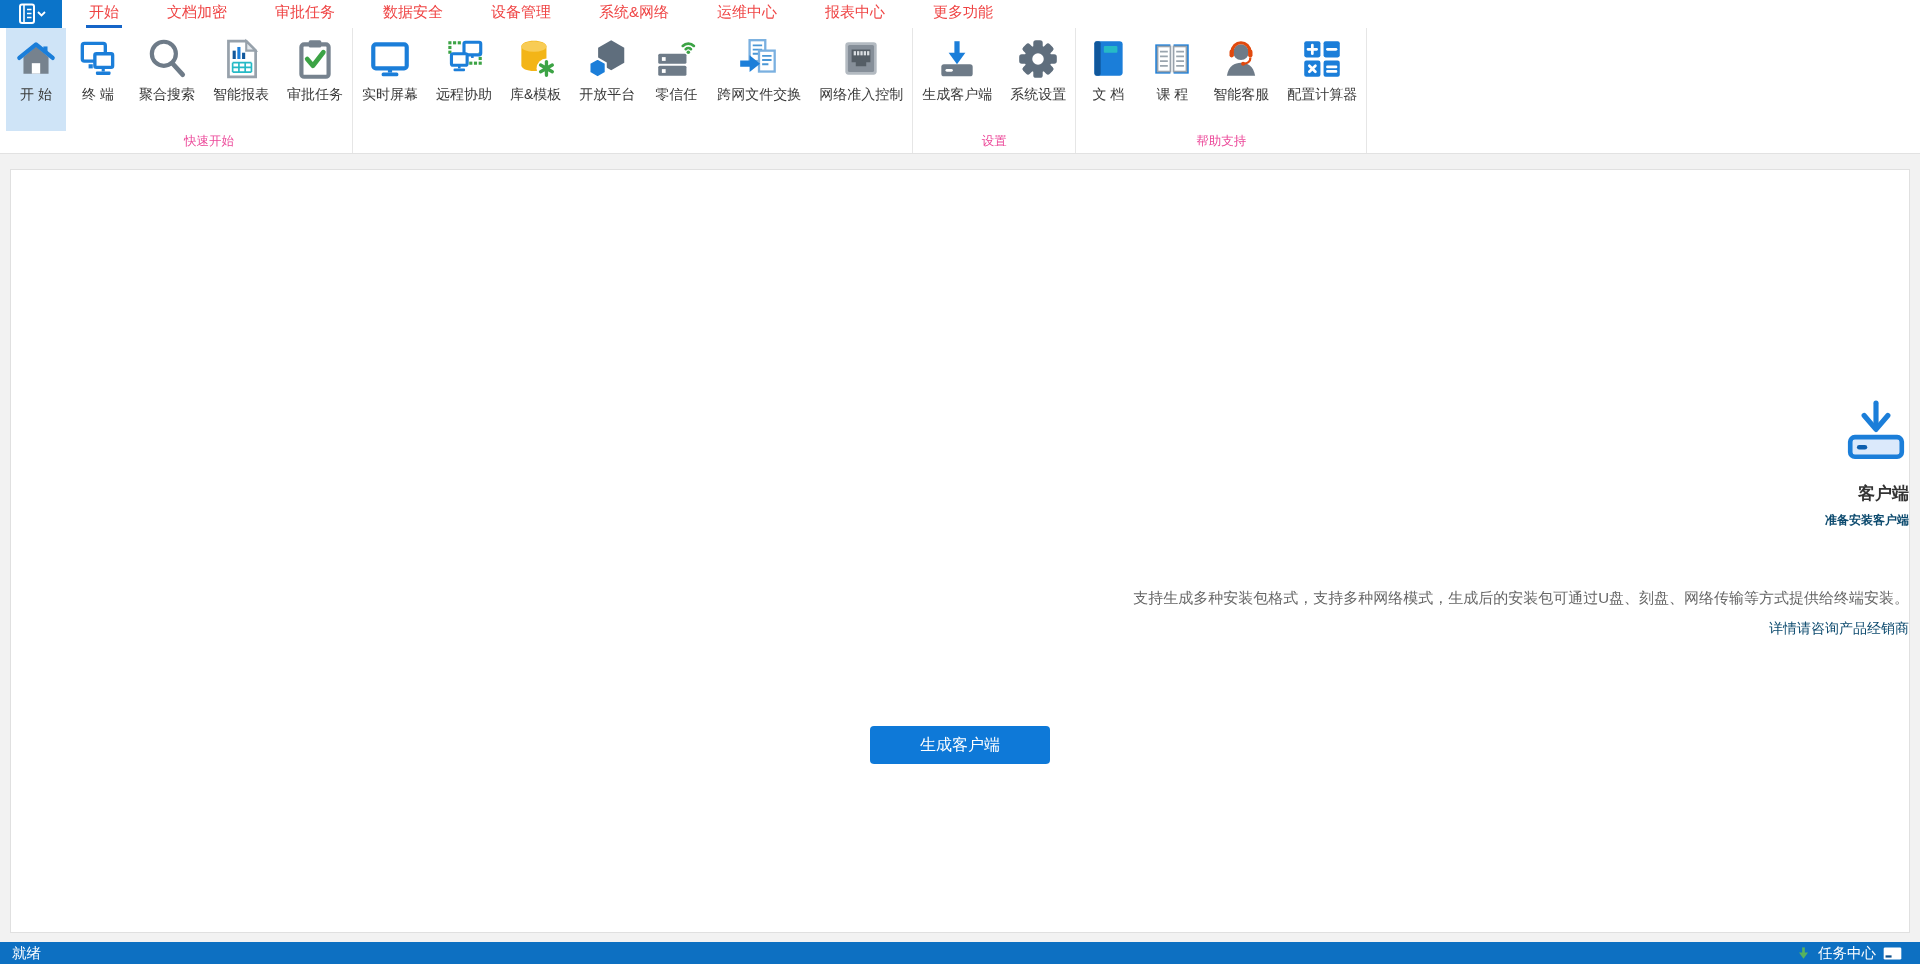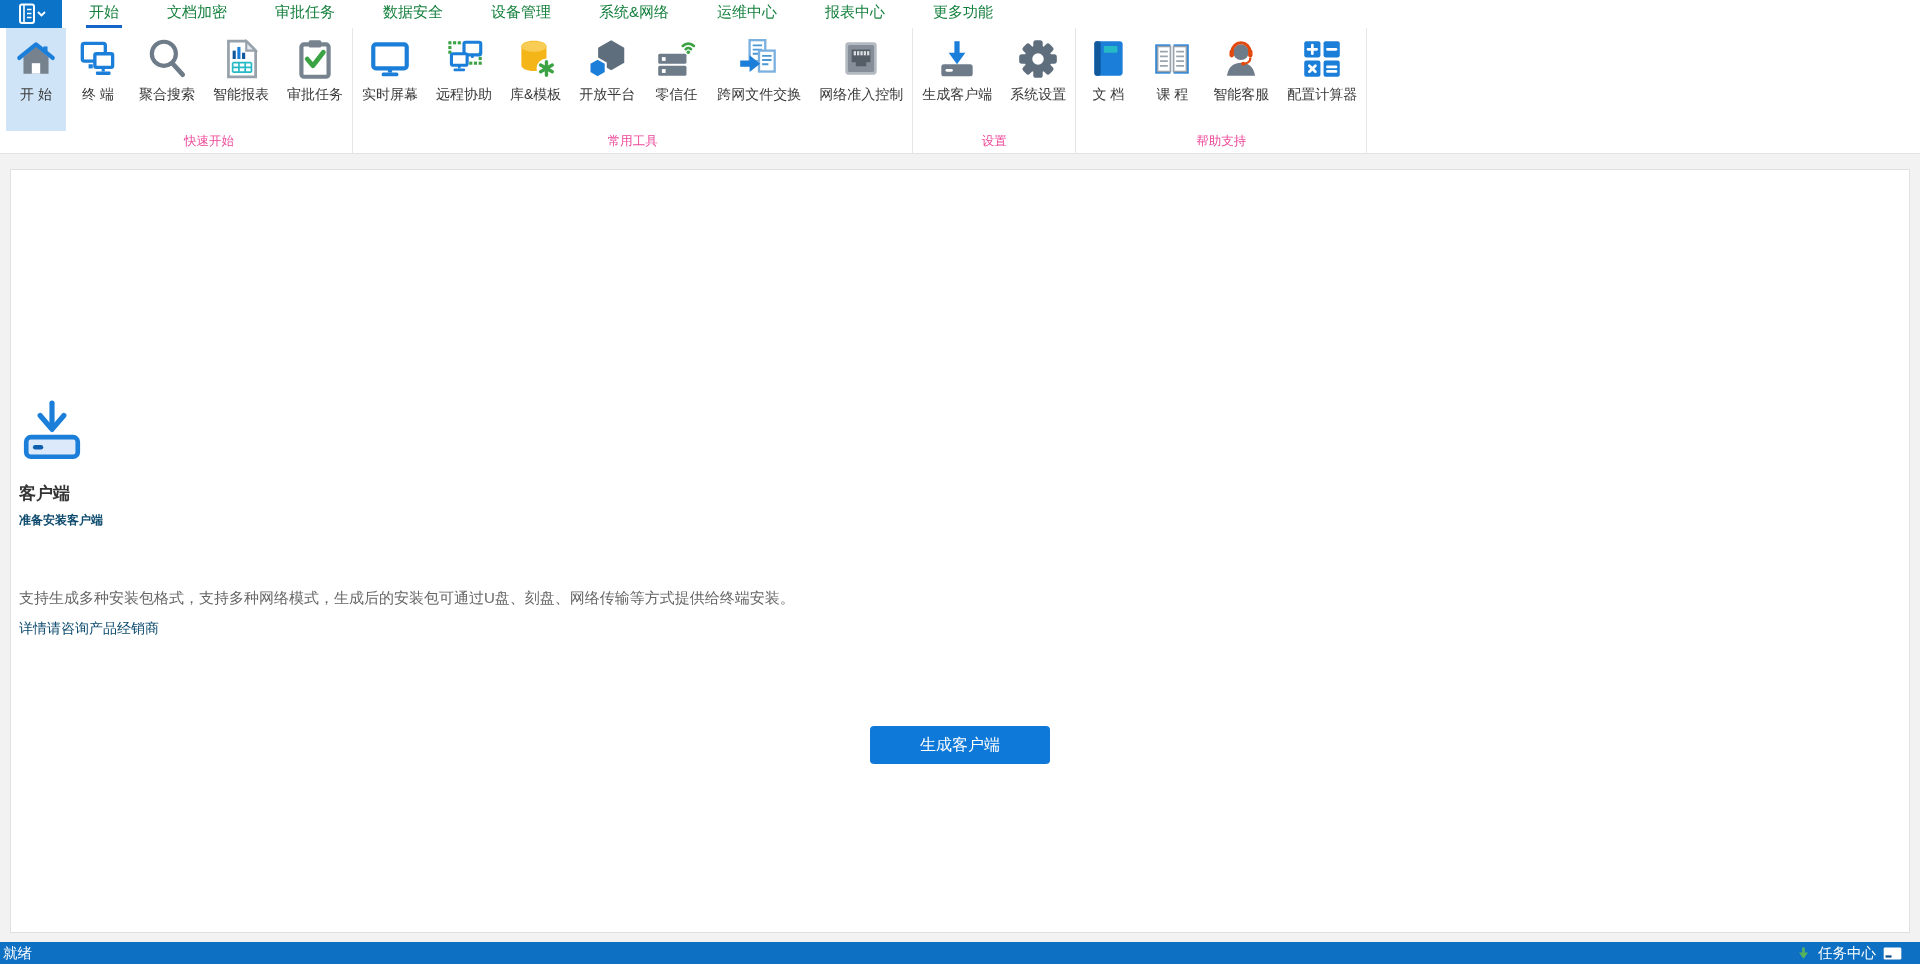--- a/index.html
+++ b/index.html
@@ -8,54 +8,54 @@
     width:1920px; height:964px; position:relative; overflow:hidden;
     background:#f2f2f2;
     font-family:"Liberation Sans","DejaVu Sans",sans-serif;
     -webkit-font-smoothing:antialiased;
   }
 
   
   .menubar { height:28px; background:#fff; display:flex; align-items:stretch; }
   .app-btn { width:62px; background:#0b74c9; display:flex; align-items:center; justify-content:center; cursor:pointer; }
   .tabs { display:flex; margin-left:24px; gap:42px; align-items:stretch; }
-  .tab { font-size:15px; color:#15803d; display:flex; align-items:center; padding:0 3px;
+  .tab { font-size:15px; color:#ef4444; display:flex; align-items:center; padding:0 3px;
          border-bottom:3px solid transparent; cursor:pointer; white-space:nowrap; }
   .tab.active { border-bottom-color:#1565c8; }
 
   
   .ribbon { background:#fff; border-bottom:1px solid #e2e2e2; display:flex; align-items:stretch;
             padding-left:6px; height:126px; }
   .rgroup { display:flex; flex-direction:column; border-right:1px solid #e6e6e6; }
   .rgroup.no-border { border-right:none; }
   .rgroup-items { display:flex; flex:1; }
   .rgroup-label { height:22px; line-height:20px; text-align:center; font-size:12.5px; color:#ec4899; }
   .ritem { display:flex; flex-direction:column; align-items:center; padding:8px 9px 0; cursor:pointer; }
   .ritem.selected { background:#cfe4f7; width:60px; padding:8px 0 0; }
   .ricon { width:46px; height:46px; display:flex; align-items:center; justify-content:center; }
   .ricon svg { width:46px; height:46px; }
   .ritem-label { margin-top:4px; font-size:14px; color:#3a3a3a; white-space:nowrap; }
 
   
   .content { position:absolute; top:155px; left:0; right:0; bottom:22px; background:#f2f2f2; }
   .panel { position:absolute; top:14px; left:10px; right:10px; bottom:9px; background:#fff; border:1px solid #e0e0e0; }
-  .abs-center { position:absolute; left:8px; right:0; text-align:left; }
+  .abs-center { position:absolute; left:8px; right:0; text-align:right; }
   .dl-icon   { top:230px; }
   .main-title    { top:312px; font-size:17px; font-weight:bold; color:#333; }
   .main-subtitle { top:342px; font-size:12px; font-weight:bold; color:#0c4a6e; }
   .main-desc { top:419px; font-size:15px; color:#666; }
   .main-note { top:450px; font-size:14px; color:#0c4a6e; }
   .gen-btn { position:absolute; top:556px; left:50%; transform:translateX(-50%);
              width:180px; height:38px; background:#0e79d8; color:#fff; font-size:16px;
              border:none; border-radius:4px; cursor:pointer; font-family:inherit; }
 
   
   .statusbar { position:absolute; left:0; right:0; bottom:0; height:22px; background:#0d70c2;
                color:#fff; display:flex; align-items:center; font-size:14.5px; }
-  .sb-left { margin-left:3px; }
+  .sb-left { margin-left:12px; }
   .sb-right { margin-left:auto; display:flex; align-items:center; gap:7px; margin-right:18px; }
   .sb-right .lbl { cursor:pointer; }
   .sb-ic { display:flex; align-items:center; }
 </style>
 </head>
 <body>
 
 <div class="menubar">
   <div class="app-btn">
     <span class="sb-ic">
@@ -250,21 +250,20 @@
                 <rect x="18.2" y="14.5" width="2.2" height="4"></rect>
                 <rect x="21.4" y="14.5" width="2.2" height="4"></rect>
                 <rect x="24.6" y="14.5" width="2.2" height="4"></rect>
                 <rect x="27.8" y="14.5" width="2.2" height="4"></rect>
               </g>
             </svg>
           </div>
           <div class="ritem-label">网络准入控制</div>
         </div>
       </div>
-      <div class="rgroup-label">常用工具</div>
     </div>
     <div class="rgroup">
       <div class="rgroup-items">
         <div class="ritem">
           <div class="ricon">
             <svg viewBox="0 0 44 44">
               <path d="M22 5 V17" stroke="#1b7ed9" stroke-width="5"></path>
               <path d="M14 16 H30 L22 27 Z" fill="#1b7ed9"></path>
               <rect x="7" y="27" width="30" height="11.5" rx="2.5" fill="#6e7b88"></rect>
               <rect x="11" y="31.5" width="7" height="2.6" rx="1.3" fill="#fff"></rect>

